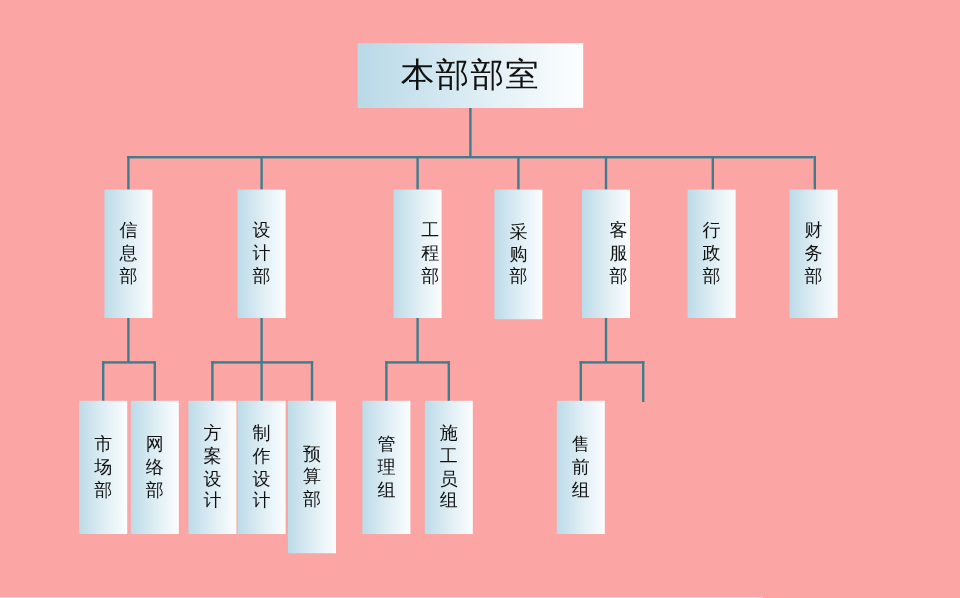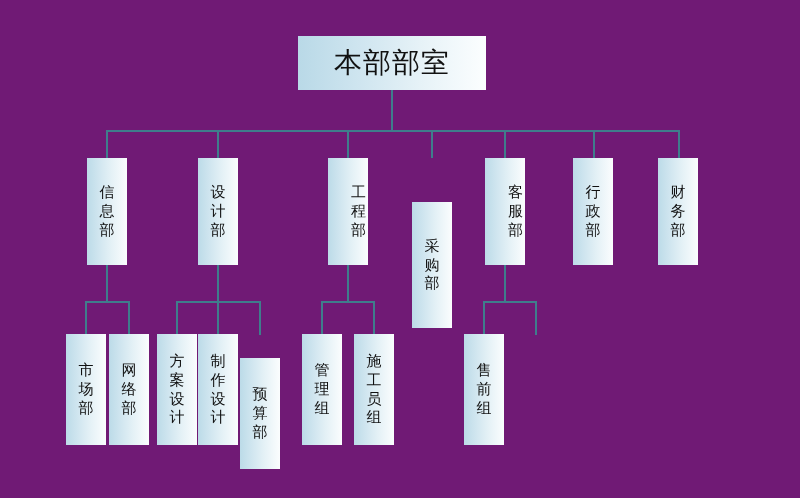--- a/index.html
+++ b/index.html
@@ -7,21 +7,21 @@
     padding: 0;
     background: #ffffff;
   }
   body {
     font-family: "DejaVu Sans", "Liberation Sans", sans-serif;
   }
   #chart-canvas {
     position: relative;
     width: 800px;
     height: 498px;
-    background: #701a75;
+    background: #fca5a5;
     overflow: hidden;
   }
 
   
   .conn {
     position: absolute;
     background: #3f7d8c;
   }
   .conn-v { width: 2px; }
   .conn-h { height: 2px; }
@@ -85,21 +85,21 @@
 
   <div class="node node-narrow" style="left:87px; top:158px; width:40px; height:107px;">
     <span class="label">信息部</span>
   </div>
   <div class="node node-narrow" style="left:198px; top:158px; width:40px; height:107px;">
     <span class="label">设计部</span>
   </div>
   <div class="node node-narrow" style="left:328px; top:158px; width:40px; height:107px;justify-content:flex-end;">
     <span class="label">工程部</span>
   </div>
-  <div class="node node-narrow" style="left:412px; top:158px; width:40px; height:126px;margin-top:44px;">
+  <div class="node node-narrow" style="left:412px; top:158px; width:40px; height:108px;">
     <span class="label">采购部</span>
   </div>
   <div class="node node-narrow" style="left:485px; top:158px; width:40px; height:107px;justify-content:flex-end;">
     <span class="label">客服部</span>
   </div>
   <div class="node node-narrow" style="left:573px; top:158px; width:40px; height:107px;">
     <span class="label">行政部</span>
   </div>
   <div class="node node-narrow" style="left:658px; top:158px; width:40px; height:107px;">
     <span class="label">财务部</span>
@@ -132,21 +132,21 @@
   <div class="node node-narrow" style="left:109px; top:334px; width:40px; height:111px;">
     <span class="label">网络部</span>
   </div>
 
   <div class="node node-narrow" style="left:157px; top:334px; width:40px; height:111px;">
     <span class="label">方案设计</span>
   </div>
   <div class="node node-narrow" style="left:198px; top:334px; width:40px; height:111px;">
     <span class="label">制作设计</span>
   </div>
-  <div class="node node-narrow" style="left:240px; top:334px; width:40px; height:111px;margin-top:24px;">
+  <div class="node node-narrow" style="left:240px; top:334px; width:40px; height:127px;">
     <span class="label">预算部</span>
   </div>
 
   <div class="node node-narrow" style="left:302px; top:334px; width:40px; height:111px;">
     <span class="label">管理组</span>
   </div>
   <div class="node node-narrow" style="left:354px; top:334px; width:40px; height:111px;">
     <span class="label">施工员组</span>
   </div>
 

